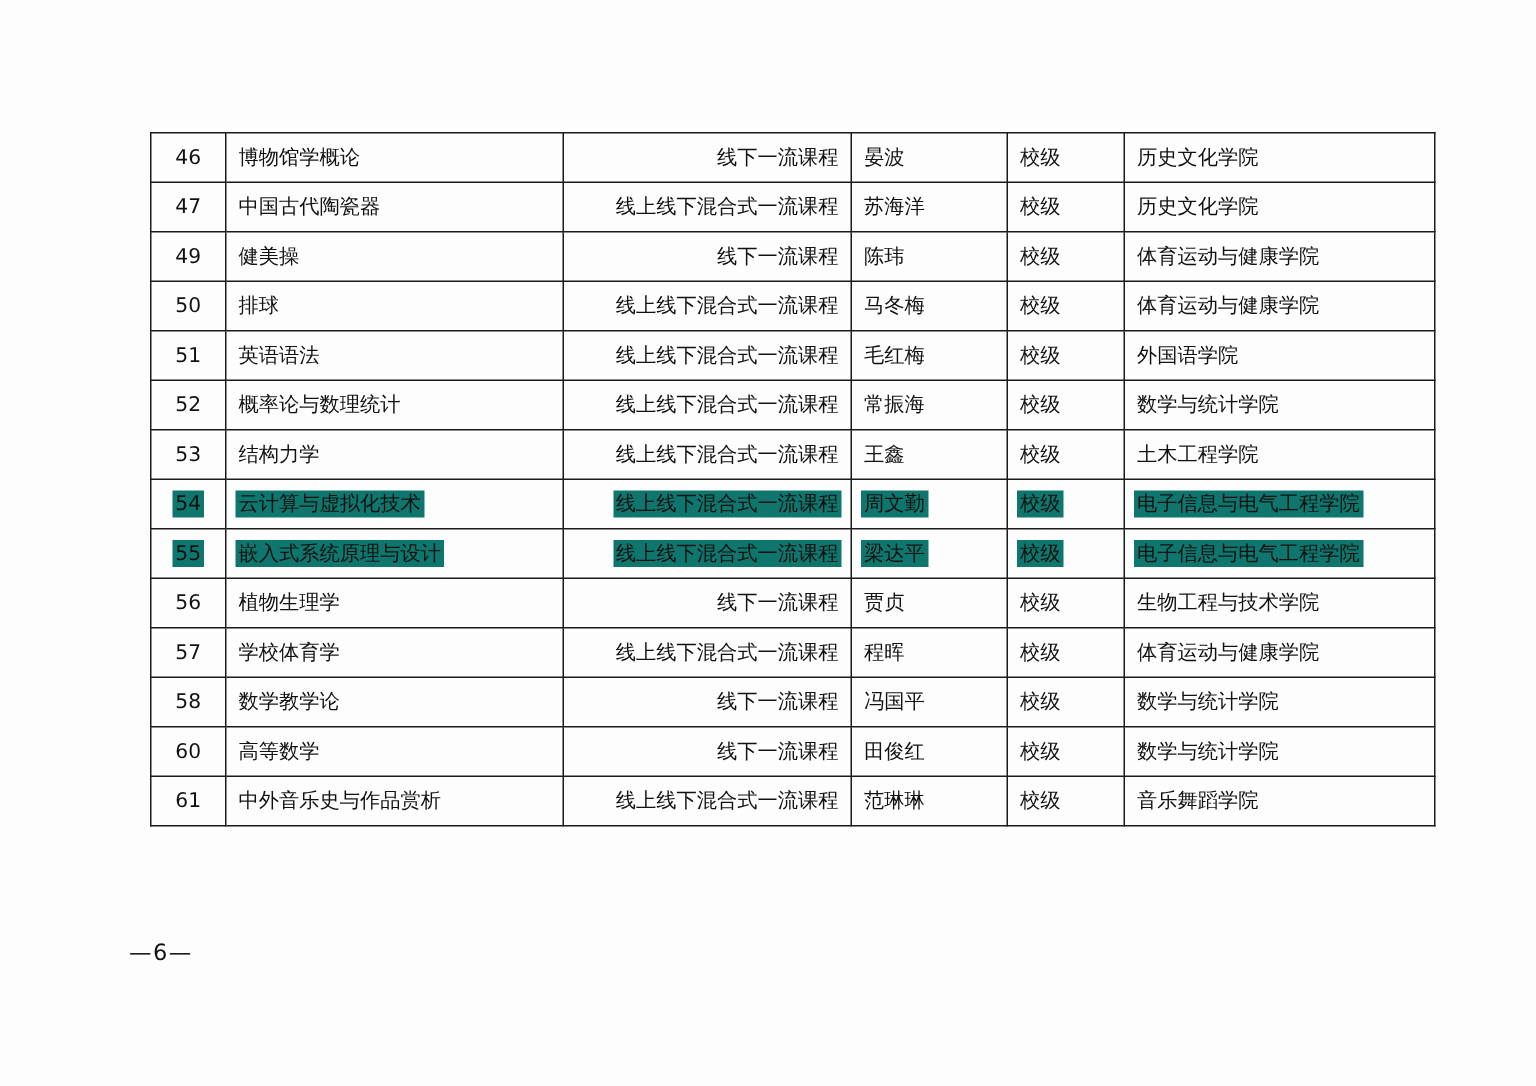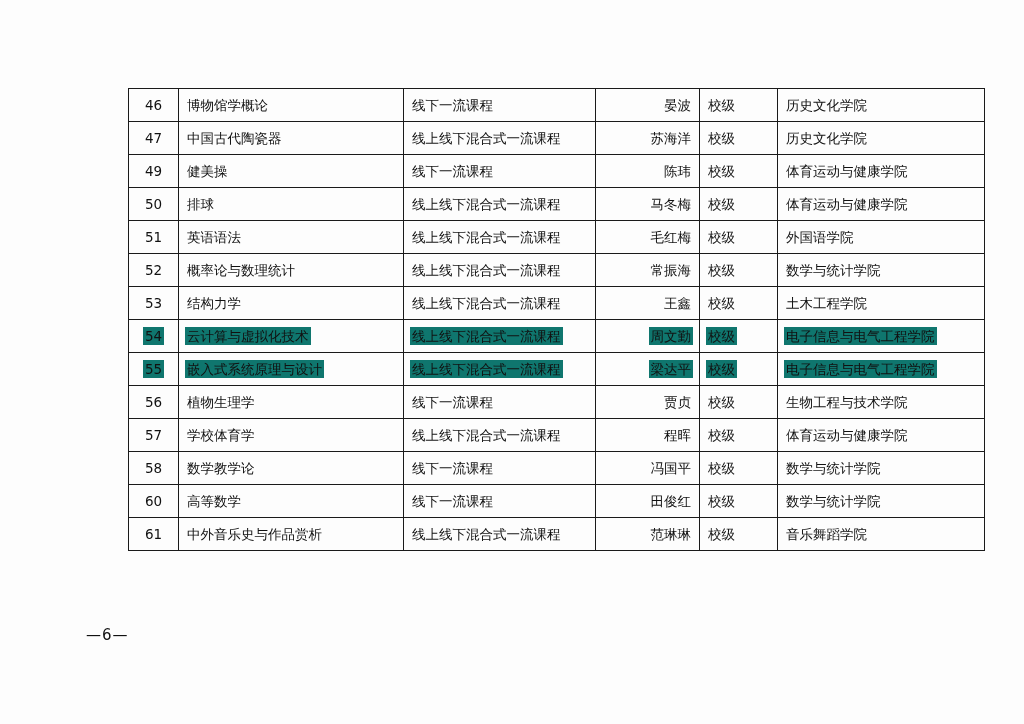--- a/index.html
+++ b/index.html
@@ -18,21 +18,21 @@
   .page {
     position: absolute;
     left: 0;
     top: 0;
     width: 1024px;
     height: 724px;
     background: #fdfdfd;
   }
   .sheet {
     position: absolute;
-    left: 98px;
+    left: 70px;
     top: 88px;
     width: 856px;
     padding-left: 30px;
   }
   table.course-table {
     border-collapse: collapse;
     width: 856px;
     table-layout: fixed;
   }
   table.course-table td {
@@ -46,22 +46,22 @@
   }
   col.c-no     { width: 50px; }
   col.c-name   { width: 225px; }
   col.c-type   { width: 192px; }
   col.c-person { width: 104px; }
   col.c-level  { width: 78px; }
   col.c-dept   { width: 207px; }
 
   td.col-no     { text-align: center; }
   td.col-name   { text-align: left; padding-left: 10px; margin-left: 40px; }
-  td.col-type   { text-align: left; padding-left: 10px; }
-  td.col-person { text-align: right; }
+  td.col-type   { text-align: right; padding-left: 10px; }
+  td.col-person { text-align: left; }
   td.col-level  { text-align: left; }
   td.col-dept   { text-align: left; padding-left: 10px; }
 
   .cellwrap {
     display: inline-block;
     padding: 1px 2px;
   }
   .hl .cellwrap {
     background: #0f766e;
   }

